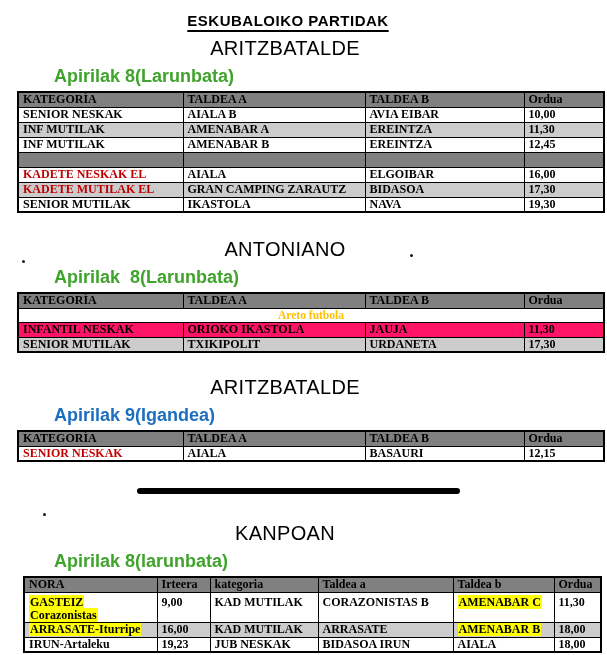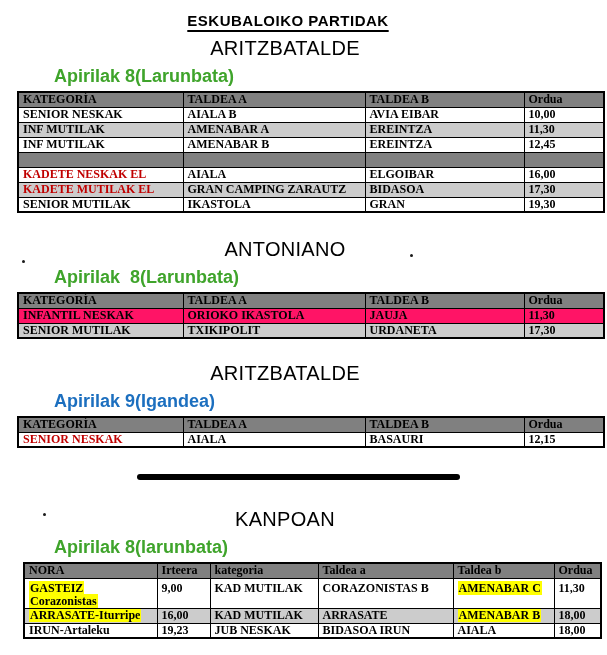--- a/index.html
+++ b/index.html
@@ -146,21 +146,21 @@
     </tr>
     <tr class="bg-alt">
       <td class="red-text">KADETE MUTILAK EL</td>
       <td>GRAN CAMPING ZARAUTZ</td>
       <td>BIDASOA</td>
       <td>17,30</td>
     </tr>
     <tr>
       <td>SENIOR MUTILAK</td>
       <td>IKASTOLA</td>
-      <td>GRAN</td>
+      <td>NAVA</td>
       <td>19,30</td>
     </tr>
   </tbody>
     </table>
 
   <div class="center-wrap">
     <div class="venue venue-2">ANTONIANO</div>
   </div>
   <div class="date-line date-green">Apirilak  8(Larunbata)</div>
 
@@ -170,20 +170,23 @@
         <col style="width:182px">
         <col style="width:159px">
         <col style="width:80px">
       </colgroup>
     <tbody>
         <tr>
       <th>KATEGORÍA</th>
       <th>TALDEA A</th>
       <th>TALDEA B</th>
       <th>Ordua</th>
+    </tr>
+    <tr>
+      <td class="note-cell" colspan="4">Areto futbola</td>
     </tr>
     <tr class="bg-pink">
       <td>INFANTIL NESKAK</td>
       <td>ORIOKO IKASTOLA</td>
       <td>JAUJA</td>
       <td>11,30</td>
     </tr>
     <tr class="bg-alt">
       <td>SENIOR MUTILAK</td>
       <td>TXIKIPOLIT</td>

